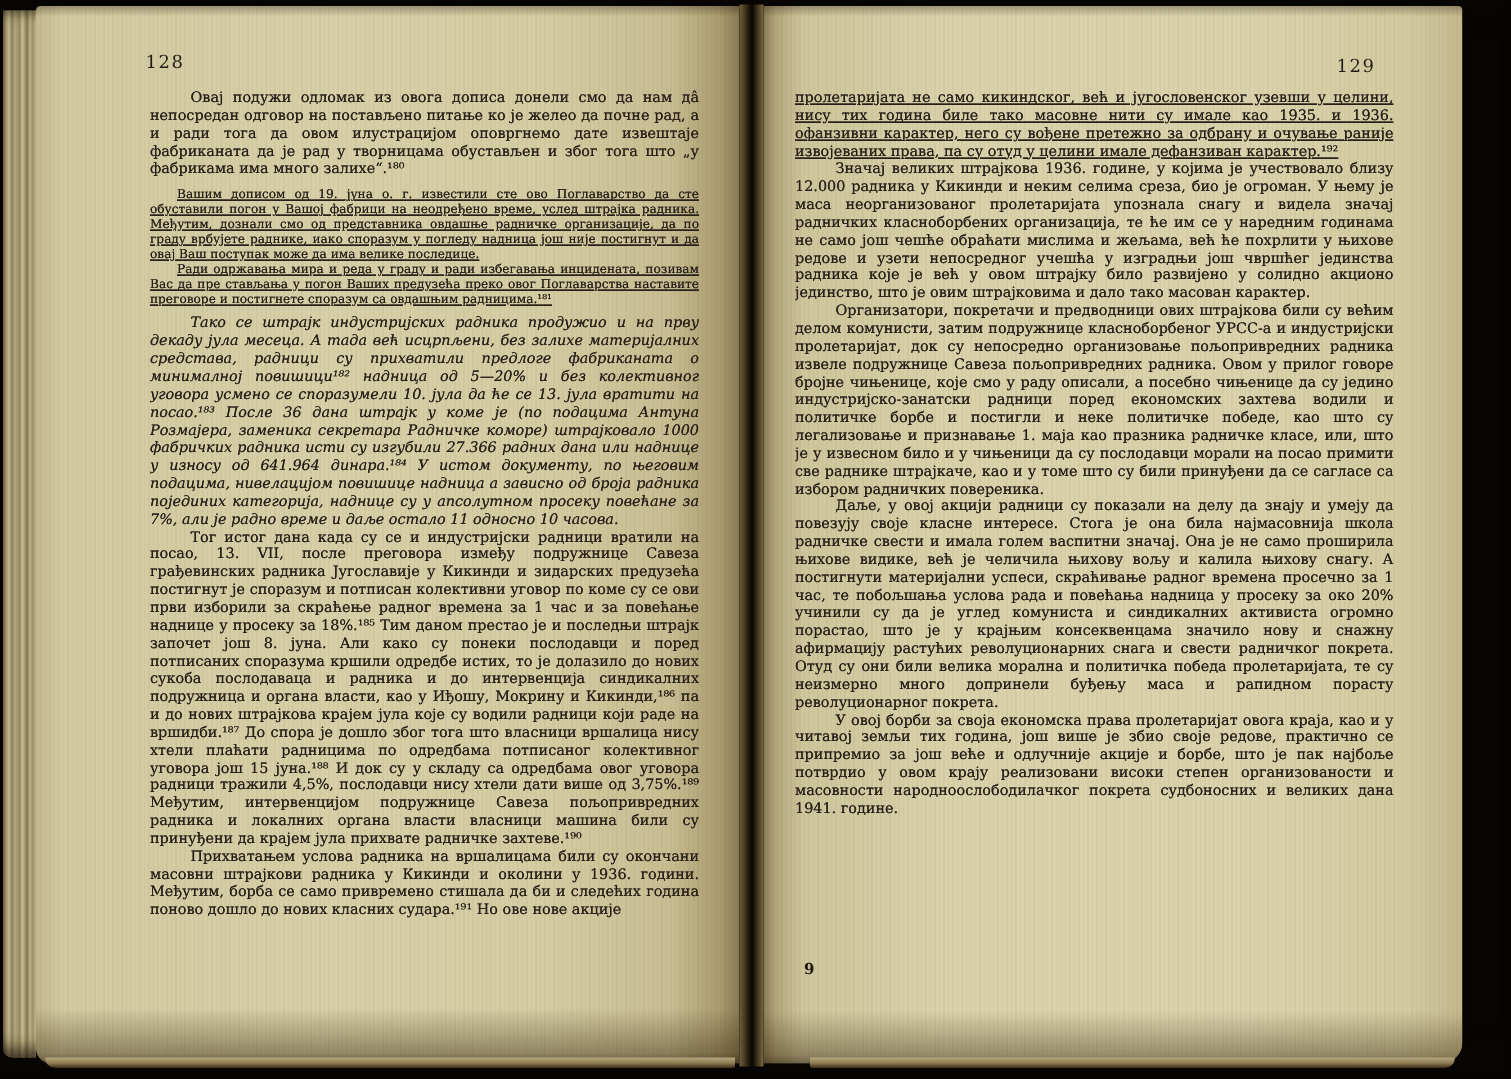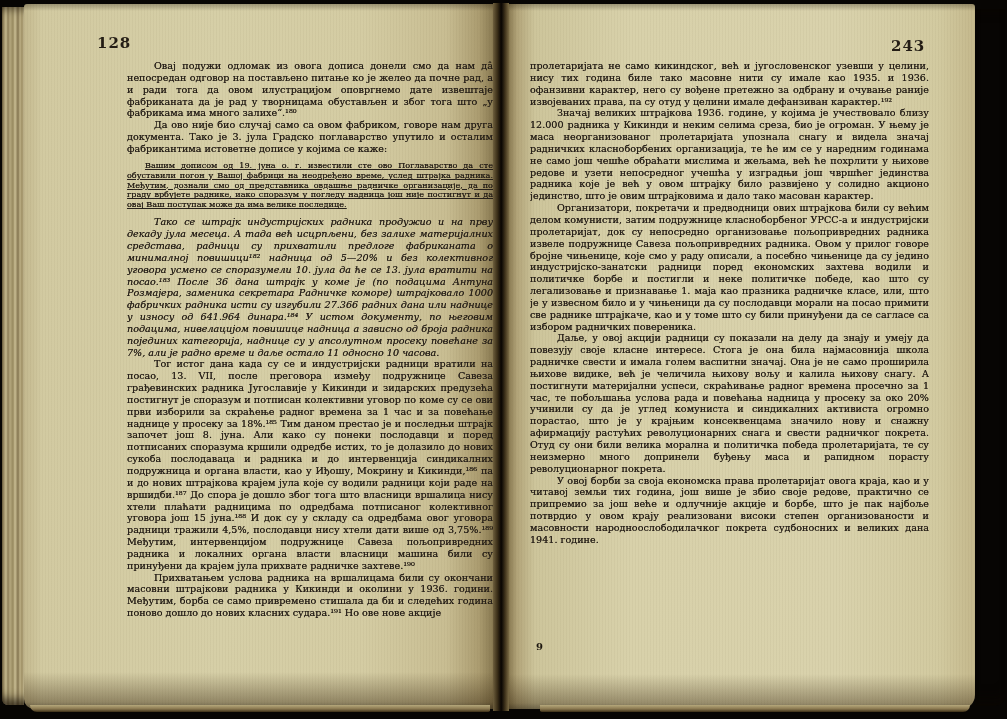--- a/index.html
+++ b/index.html
@@ -52,35 +52,35 @@
       linear-gradient(90deg,#8a7b53 0,#b2a479 8px,#cdc59b 26px,#d8d1aa 26%,#d9d2ac 70%,#d2caa0 92%,#c4b88c 100%);
     border-radius:0 3px 14px 0;
   }
   
   .spine{
     position:absolute;left:493px;top:3px;width:16px;height:708px;
     background:linear-gradient(90deg,#6e5f3d 0,#3a2e18 28%,#120c05 46%,#0c0804 54%,#41341c 76%,#7a6a44 100%);
   }
   
   .pageno{
-    position:absolute;font-size:15px;font-weight:bold;letter-spacing:1px;
+    position:absolute;font-size:12px;font-weight:normal;letter-spacing:1px;
     color:#241d15;
   }
   .pageno-left{left:73px;top:30px;}
   .pageno-right{left:382px;top:33px;}
   .text-block{
     position:absolute;top:56px;bottom:70px;overflow:hidden;
     text-align:justify;
     font-size:9.6px;line-height:11.85px;
     text-shadow:0 0 .35px rgba(30,22,12,.85);
   }
-  .text-left{left:76px;width:366px;margin-left:27px;}
+  .text-left{left:76px;width:366px;}
   .text-right{left:21px;width:399px;}
   .para{margin:0;text-indent:27px;}
-  .para.noindent{text-indent:0;}
+  .para.noindent{text-indent:0;text-decoration:underline;}
   .para.quote{font-size:8.1px;line-height:9.9px;text-indent:18px;text-decoration:underline;}
   .para.body + .para.quote{margin-top:6px;}
   .para.quote + .para.body{margin-top:6px;font-style:italic;}
   .signature{
     position:absolute;left:27px;top:637px;
     font-size:10px;font-weight:bold;color:#1c160f;
   }
   
   .under-edge-right{
     position:absolute;left:540px;top:705px;width:430px;height:7px;
@@ -97,32 +97,32 @@
 <body>
 
 <div class="scan">
 
   <div class="stack-left"></div>
 
   <div class="page page-left">
     <div class="pageno pageno-left">128</div>
     <div class="text-block text-left">
         <p class="para body">Овај подужи одломак из овога дописа донели смо да нам дâ непосредан одговор на постављено питање ко је желео да почне рад, а и ради тога да овом илустрацијом оповргнемо дате извештаје фабриканата да је рад у творницама обустављен и због тога што „у фабрикама има много залихе“.¹⁸⁰</p>
-        <p class="para body">Да ово није био случај само са овом фабриком, говоре нам друга документа. Тако је 3. јула Градско поглаварство упутило и осталим фабрикантима истоветне дописе у којима се каже:</p>
         <p class="para quote">Вашим дописом од 19. јуна о. г. известили сте ово Поглаварство да сте обуставили погон у Вашој фабрици на неодређено време, услед штрајка радника. Међутим, дознали смо од представника овдашње радничке организације, да по граду врбујете раднике, иако споразум у погледу надница још није постигнут и да овај Ваш поступак може да има велике последице.</p>
+        <p class="para quote">Ради одржавања мира и реда у граду и ради избегавања инцидената, позивам Вас да пре стављања у погон Ваших предузећа преко овог Поглаварства наставите преговоре и постигнете споразум са овдашњим радницима.¹⁸¹</p>
         <p class="para body">Тако се штрајк индустријских радника продужио и на прву декаду јула месеца. А тада већ исцрпљени, без залихе материјалних средстава, радници су прихватили предлоге фабриканата о минималној повишици¹⁸² надница од 5—20% и без колективног уговора усмено се споразумели 10. јула да ће се 13. јула вратити на посао.¹⁸³ После 36 дана штрајк у коме је (по подацима Антуна Розмајера, заменика секретара Радничке коморе) штрајковало 1000 фабричких радника исти су изгубили 27.366 радних дана или наднице у износу од 641.964 динара.¹⁸⁴ У истом документу, по његовим подацима, нивелацијом повишице надница а зависно од броја радника појединих категорија, наднице су у апсолутном просеку повећане за 7%, али је радно време и даље остало 11 односно 10 часова.</p>
         <p class="para body">Тог истог дана када су се и индустријски радници вратили на посао, 13. VII, после преговора између подружнице Савеза грађевинских радника Југославије у Кикинди и зидарских предузећа постигнут је споразум и потписан колективни уговор по коме су се ови први изборили за скраћење радног времена за 1 час и за повећање наднице у просеку за 18%.¹⁸⁵ Тим даном престао је и последњи штрајк започет још 8. јуна. Али како су понеки послодавци и поред потписаних споразума кршили одредбе истих, то је долазило до нових сукоба послодаваца и радника и до интервенција синдикалних подружница и органа власти, као у Иђошу, Мокрину и Кикинди,¹⁸⁶ па и до нових штрајкова крајем јула које су водили радници који раде на вршидби.¹⁸⁷ До спора је дошло због тога што власници вршалица нису хтели плаћати радницима по одредбама потписаног колективног уговора још 15 јуна.¹⁸⁸ И док су у складу са одредбама овог уговора радници тражили 4,5%, послодавци нису хтели дати више од 3,75%.¹⁸⁹ Међутим, интервенцијом подружнице Савеза пољопривредних радника и локалних органа власти власници машина били су принуђени да крајем јула прихвате радничке захтеве.¹⁹⁰</p>
         <p class="para body">Прихватањем услова радника на вршалицама били су окончани масовни штрајкови радника у Кикинди и околини у 1936. години. Међутим, борба се само привремено стишала да би и следећих година поново дошло до нових класних судара.¹⁹¹ Но ове нове акције</p>
       </div>
   </div>
 
   <div class="spine"></div>
 
   <div class="page page-right">
-    <div class="pageno pageno-right">243</div>
+    <div class="pageno pageno-right">129</div>
     <div class="text-block text-right">
         <p class="para body noindent">пролетаријата не само кикиндског, већ и југословенског узевши у целини, нису тих година биле тако масовне нити су имале као 1935. и 1936. офанзивни карактер, него су вођене претежно за одбрану и очување раније извојеваних права, па су отуд у целини имале дефанзиван карактер.¹⁹²</p>
         <p class="para body">Значај великих штрајкова 1936. године, у којима је учествовало близу 12.000 радника у Кикинди и неким селима среза, био је огроман. У њему је маса неорганизованог пролетаријата упознала снагу и видела значај радничких класноборбених организација, те ће им се у наредним годинама не само још чешће обраћати мислима и жељама, већ ће похрлити у њихове редове и узети непосредног учешћа у изградњи још чвршћег јединства радника које је већ у овом штрајку било развијено у солидно акционо јединство, што је овим штрајковима и дало тако масован карактер.</p>
         <p class="para body">Организатори, покретачи и предводници ових штрајкова били су већим делом комунисти, затим подружнице класноборбеног УРСС-а и индустријски пролетаријат, док су непосредно организовање пољопривредних радника извеле подружнице Савеза пољопривредних радника. Овом у прилог говоре бројне чињенице, које смо у раду описали, а посебно чињенице да су једино индустријско-занатски радници поред економских захтева водили и политичке борбе и постигли и неке политичке победе, као што су легализовање и признавање 1. маја као празника радничке класе, или, што је у извесном било и у чињеници да су послодавци морали на посао примити све раднике штрајкаче, као и у томе што су били принуђени да се сагласе са избором радничких повереника.</p>
         <p class="para body">Даље, у овој акцији радници су показали на делу да знају и умеју да повезују своје класне интересе. Стога је она била најмасовнија школа радничке свести и имала голем васпитни значај. Она је не само проширила њихове видике, већ је челичила њихову вољу и калила њихову снагу. А постигнути материјални успеси, скраћивање радног времена просечно за 1 час, те побољшања услова рада и повећања надница у просеку за око 20% учинили су да је углед комуниста и синдикалних активиста огромно порастао, што је у крајњим консеквенцама значило нову и снажну афирмацију растућих револуционарних снага и свести радничког покрета. Отуд су они били велика морална и политичка победа пролетаријата, те су неизмерно много допринели буђењу маса и рапидном порасту револуционарног покрета.</p>
         <p class="para body">У овој борби за своја економска права пролетаријат овога краја, као и у читавој земљи тих година, још више је збио своје редове, практично се припремио за још веће и одлучније акције и борбе, што је пак најбоље потврдио у овом крају реализовани високи степен организованости и масовности народноослободилачког покрета судбоносних и великих дана 1941. године.</p>
       </div>
     <div class="signature">9</div>
   </div>
 

